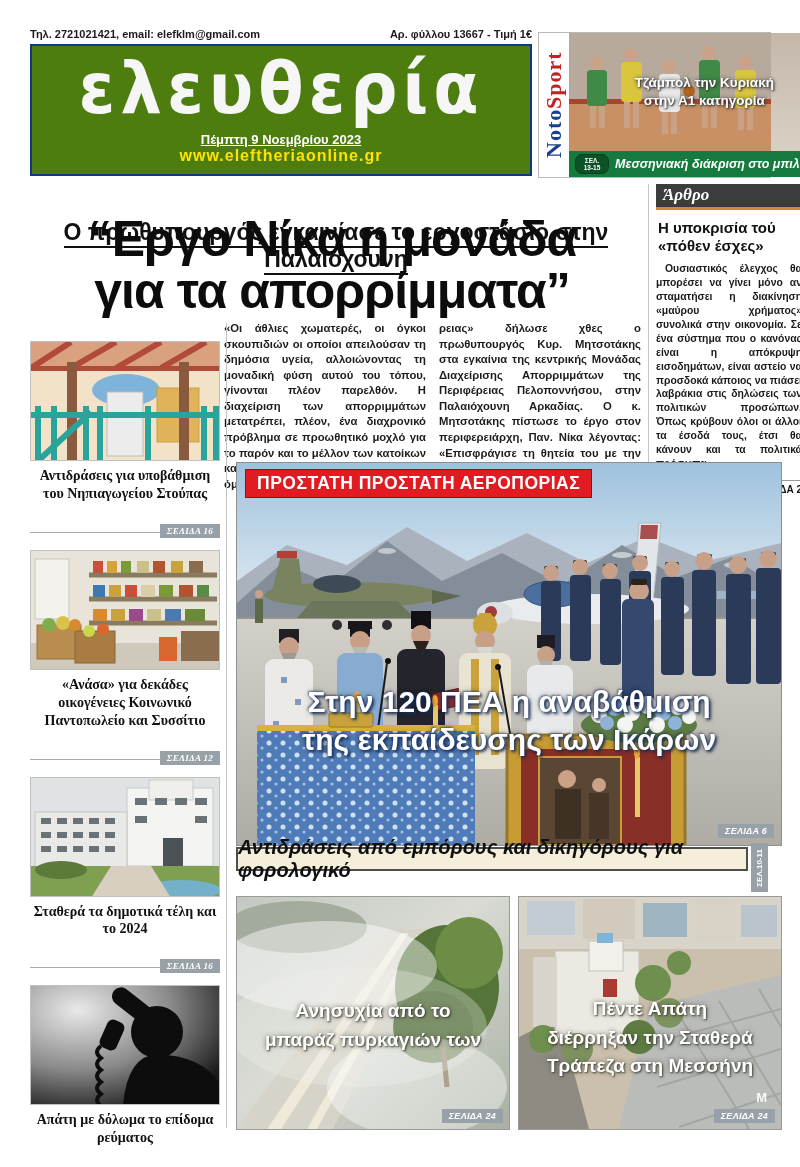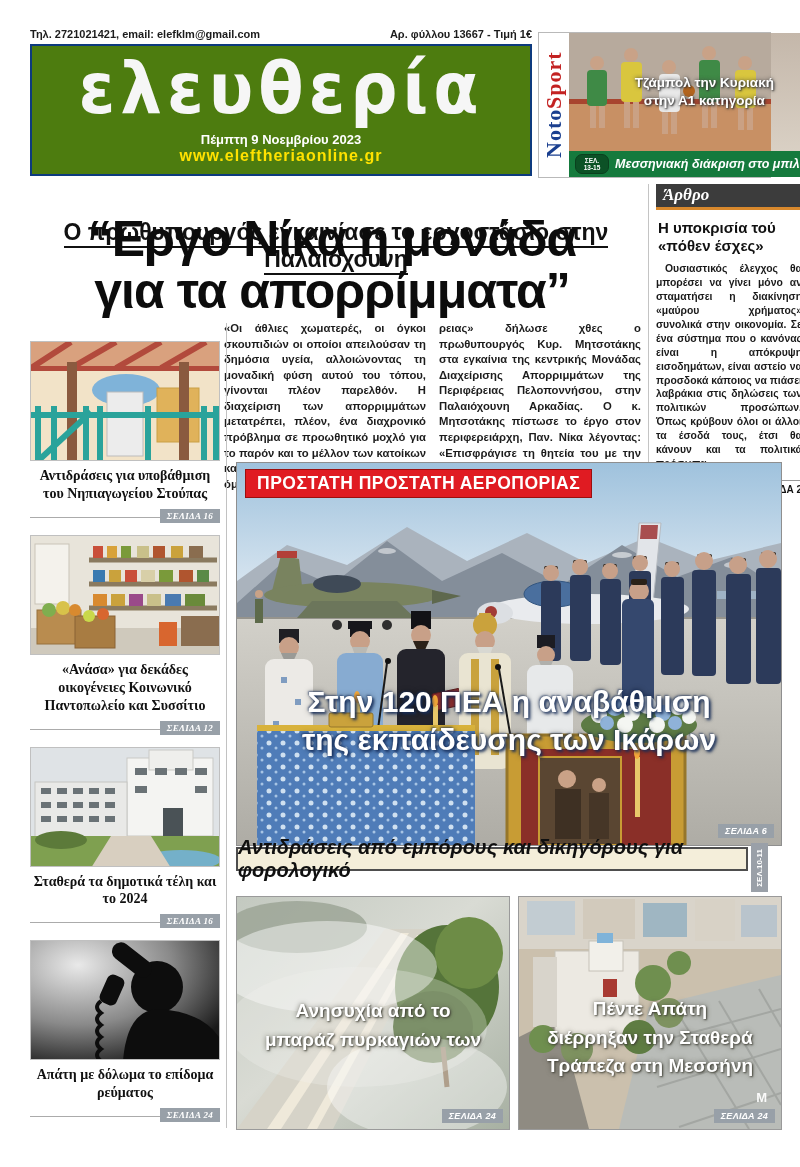--- a/index.html
+++ b/index.html
@@ -7,21 +7,21 @@
         font-family:"Liberation Sans", sans-serif;color:#111;overflow:hidden;}
   
   .topbar{position:absolute;left:30px;top:28px;width:502px;display:flex;justify-content:space-between;
           font-size:11px;font-weight:bold;color:#1c1c1c;}
   
   .masthead{position:absolute;left:30px;top:44px;width:502px;height:132px;background:#4d7c0f;
             border:2px solid #0d3a7e;box-sizing:border-box;display:flex;flex-direction:column;
             align-items:center;justify-content:center;}
   .mast-title{font-size:66px;font-weight:800;color:#f6f6f6;letter-spacing:5px;line-height:1;
               transform:scaleY(1.08);font-family:"DejaVu Sans", sans-serif;}
-  .mast-date{font-size:13px;font-weight:bold;color:#ffffff;margin-top:10px;}
+  .mast-date{font-size:13px;font-weight:bold;color:#ffffff;margin-top:10px;text-decoration:underline;}
   .mast-url{font-size:16px;font-weight:bold;color:#ffe200;letter-spacing:1px;text-decoration:none;cursor:pointer;}
   
   .notosport{position:absolute;left:538px;top:32px;width:233px;height:146px;border:1px solid #b9b9b9;
              background:#fff;box-sizing:border-box;display:flex;}
   .ns-brand{width:30px;display:flex;align-items:center;justify-content:center;
             writing-mode:vertical-rl;transform:rotate(180deg);
             font-family:"Liberation Serif", serif;font-weight:bold;font-size:22px;letter-spacing:1px;}
   .ns-noto{color:#1a3f8f;} .ns-sport{color:#c32222;}
   .ns-main{flex:1;display:flex;flex-direction:column;}
   .ns-photo{position:relative;flex:1;overflow:hidden;background:linear-gradient(#c4b7aa,#d9d0c4);}
@@ -53,21 +53,21 @@
   .lead-col{width:202px;font-size:11.3px;font-weight:bold;line-height:1.38;text-align:justify;color:#1c1c1c;}
   .lead-ref{color:#a31f1f;white-space:nowrap;}
   
   .vdivider{position:absolute;left:226px;top:323px;width:1px;height:805px;background:#c2c2c2;}
   
   .sidebar{position:absolute;left:30px;top:341px;width:190px;display:flex;flex-direction:column;gap:9px;font-family:Liberation Serif, serif;}
   .sb-item{display:flex;flex-direction:column;}
   .sb-photo{height:120px;border:1px solid #c0c0c0;box-sizing:border-box;overflow:hidden;}
   .sb-photo svg{display:block;}
   .sb-caption{font-size:14px;font-weight:bold;text-align:center;line-height:1.28;padding:6px 2px 3px;}
-  .badge-row{position:relative;height:17px;margin-top:3px;}
+  .badge-row{position:relative;height:17px;margin-top:18px;}
   .badge-row::before{content:'';position:absolute;left:0;right:0;top:8px;border-top:1px solid #ababab;}
   .pbadge{background:#98a0a8;color:#fff;font-size:9px;font-weight:bold;font-style:italic;
           padding:2px 7px;letter-spacing:.3px;}
   .badge-row .pbadge{position:absolute;right:0;top:0;}
   
   .main-photo{position:absolute;left:236px;top:462px;width:544px;height:382px;border:1px solid #8f8f8f;
               box-sizing:content-box;overflow:hidden;}
   .mp-banner{position:absolute;left:8px;top:6px;background:#e01b22;border:1px solid #9c0e0e;color:#fff;
              font-weight:800;font-size:17.5px;padding:3px 11px;letter-spacing:.5px;z-index:3;}
   .mp-caption{position:absolute;left:0;right:0;top:220px;text-align:center;z-index:3;

